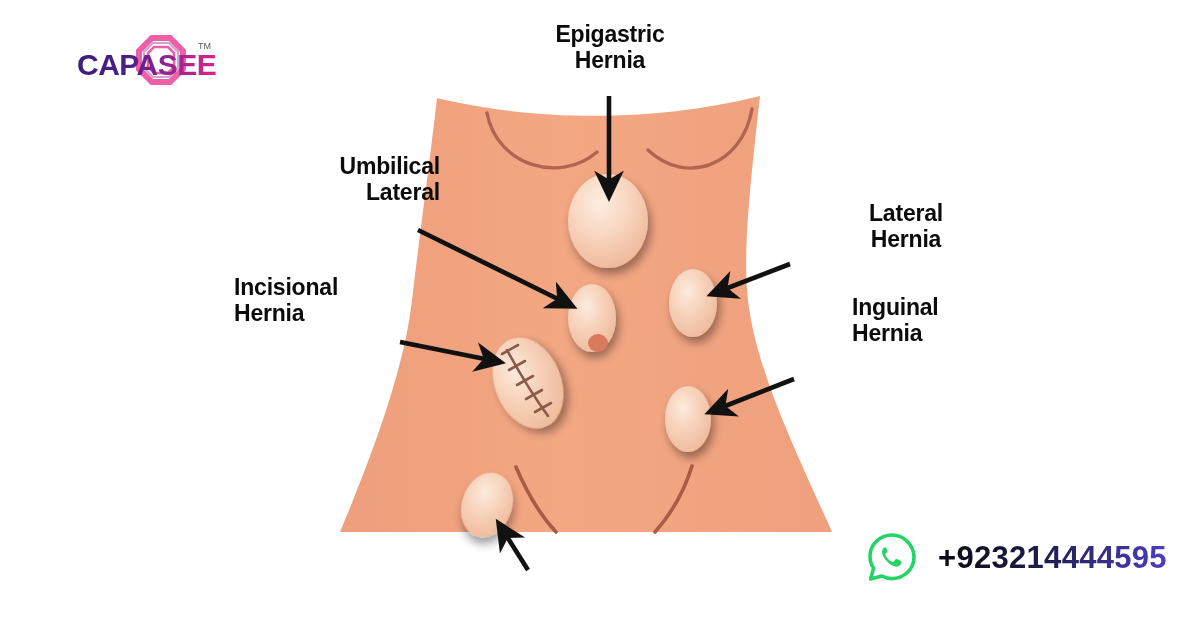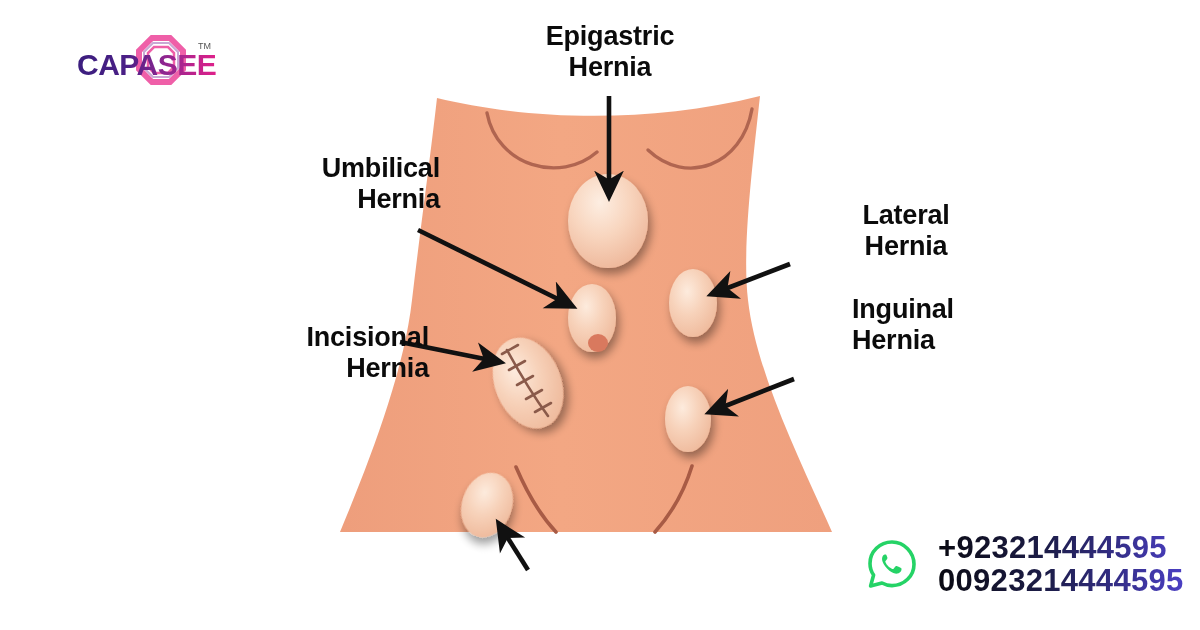--- a/index.html
+++ b/index.html
@@ -38,29 +38,29 @@
     top: 0;
     width: 1200px;
     height: 630px;
   }
 
   
   .lbl {
     position: absolute;
     color: #0b0b0b;
     font-weight: bold;
-    font-size: 27px;
+    font-size: 23px;
     line-height: 1.14;
     letter-spacing: -0.2px;
     white-space: pre-line;
     font-family: "Liberation Sans", sans-serif;
   }
   .lbl-epigastric { left: 500px; top: 21px; width: 220px; text-align: center; }
   .lbl-umbilical  { left: 250px; top: 153px; width: 190px; text-align: right; }
-  .lbl-incisional { left: 246px; top: 274px; width: 183px; text-align: right; margin-top: 48px; }
+  .lbl-incisional { left: 234px; top: 274px; width: 183px; text-align: left; }
   .lbl-lateral    { left: 806px; top: 200px; width: 200px; text-align: center; }
   .lbl-inguinal   { left: 806px; top: 294px; width: 200px; text-align: left; margin-left: 46px; }
   .lbl-femoral    { left: 452px; top: 565px; width: 200px; text-align: center; }
 
   
   #contact {
     position: absolute;
     left: 866px;
     top: 531px;
     display: flex;
@@ -196,34 +196,33 @@
       <line x1="400" y1="342" x2="500" y2="362"></line>
       <line x1="790" y1="264" x2="712" y2="294"></line>
       <line x1="794" y1="379" x2="710" y2="412"></line>
       <line x1="528" y1="570" x2="499" y2="524"></line>
     </g>
   </svg>
 
   <div class="lbl lbl-epigastric">Epigastric
 Hernia</div>
   <div class="lbl lbl-umbilical">Umbilical
-Hernia</div>
+Lateral</div>
   <div class="lbl lbl-incisional">Incisional
 Hernia</div>
   <div class="lbl lbl-lateral">Lateral
 Hernia</div>
   <div class="lbl lbl-inguinal">Inguinal
 Hernia</div>
 
   <div id="contact">
     <div id="wa-icon">
       <svg width="52" height="52" viewBox="0 0 52 52" xmlns="http://www.w3.org/2000/svg">
         <path d="M26 4 C13.8 4 4 13.6 4 25.4 C4 29.7 5.3 33.7 7.6 37 L4.6 48 L16 45 C19 46.7 22.4 47.6 26 47.6 C38.2 47.6 48 38 48 26.2 C48 14.4 38.2 4 26 4 Z" fill="none" stroke="#25D366" stroke-width="3.6" stroke-linejoin="round"></path>
         <path d="M19.6 16.5 C18.6 16.5 17.4 16.9 16.8 18.1 C16.1 19.4 15.6 21.3 16.6 23.8 C17.7 26.6 20 30.1 23.4 32.7 C26.5 35.1 29.6 35.9 31.4 35.6 C33.1 35.3 34.6 34 35.2 32.7 C35.7 31.6 35.6 30.7 35.3 30.3 C35 29.9 31.6 28.2 30.9 28 C30.2 27.8 29.8 27.9 29.3 28.6 C28.8 29.3 28 30.3 27.6 30.7 C27.2 31.2 26.8 31.2 26.2 30.9 C25.5 30.6 23.4 29.8 21.6 27.6 C20.2 25.9 19.6 24.5 19.4 24 C19.2 23.4 19.4 23.1 19.7 22.8 C20 22.5 20.4 22 20.7 21.6 C21 21.2 21.1 20.9 21.3 20.4 C21.5 19.9 21.4 19.6 21.3 19.2 C21.1 18.9 20.5 17.3 20.2 16.8 C20 16.5 19.8 16.5 19.6 16.5 Z" fill="#25D366"></path>
       </svg>
     </div>
     <div class="phones">
       <div class="phone">+923214444595</div>
-      <div class="phone">00923214444595</div>
     </div>
   </div>
 
 </div>
 
 </body></html>

